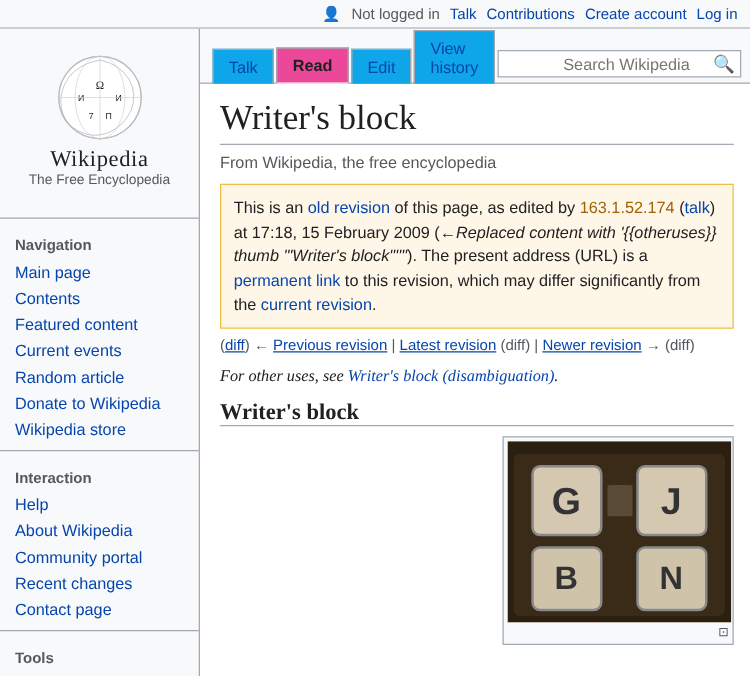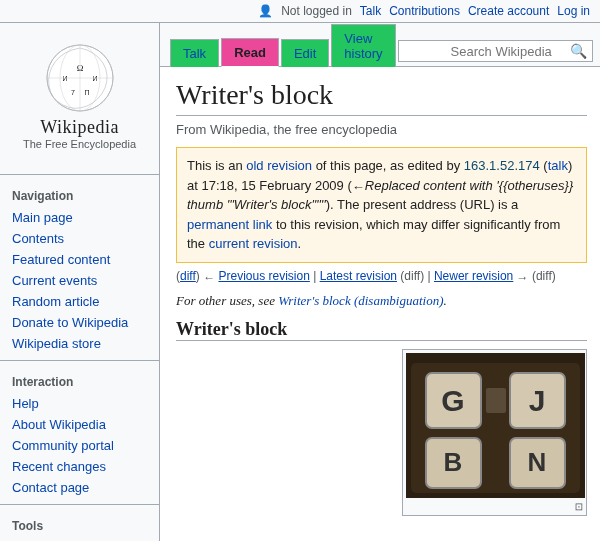--- a/index.html
+++ b/index.html
@@ -87,21 +87,21 @@
       align-items: flex-end;
       padding: 0 10px;
       font-family: sans-serif;
       font-size: 13px;
       gap: 0;
     }
     .tab {
       padding: 6px 12px;
       border: 1px solid #a2a9b1;
       border-bottom: none;
-      background: #22c55e;
+      background: #0ea5e9;
       cursor: pointer;
       margin-right: 2px;
       position: relative;
       top: 1px;
       color: #0645ad;
     }
     #tab-bar .spacer { flex: 1; }
     #search-box {
       display: flex;
       align-items: center;
@@ -152,21 +152,21 @@
     
     .old-revision-box {
       background: #fef6e7;
       border: 1px solid #f0c040;
       padding: 8px 10px;
       font-size: 13px;
       font-family: sans-serif;
       margin-bottom: 6px;
       line-height: 1.5;
     }
-    .old-revision-box .ip-link { color: #0c4a6e; margin-top: 19px; }
+    .old-revision-box .ip-link { color: #a16207; margin-top: 19px; }
     .revision-nav {
       font-size: 12px;
       font-family: sans-serif;
       color: #54595d;
       margin-bottom: 10px;
     }
     .revision-nav a { color: #0645ad; text-decoration: underline; }
 
     
     .disambiguation {

